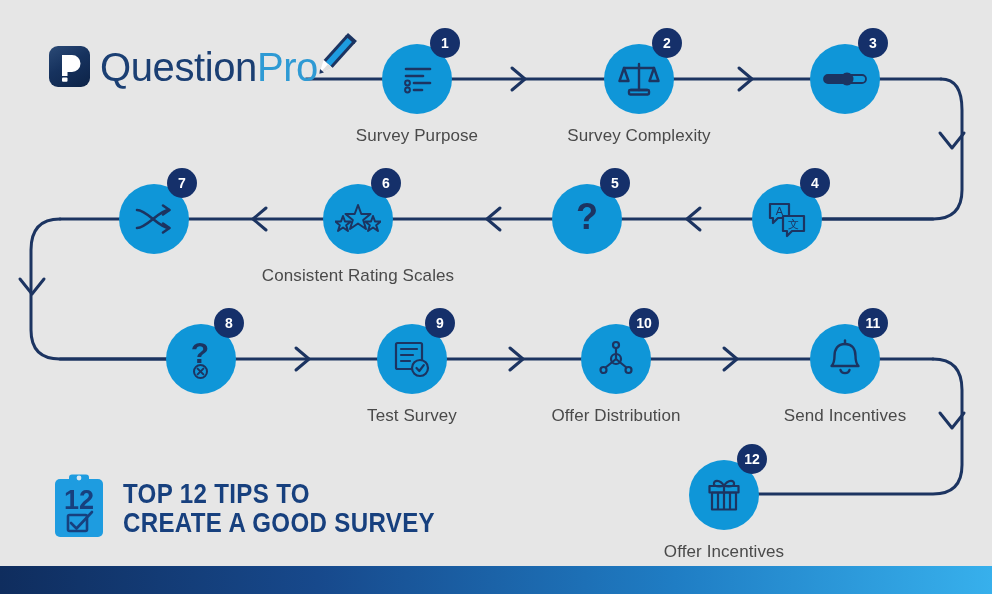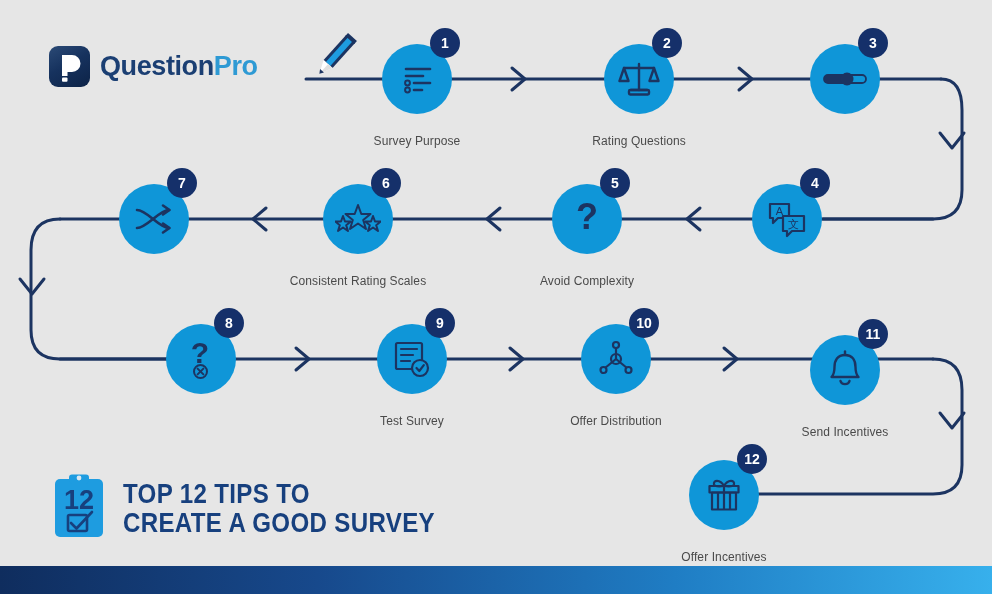--- a/index.html
+++ b/index.html
@@ -45,22 +45,22 @@
   .logo-mark {
     width: 41px;
     height: 41px;
     border-radius: 9px;
     background: linear-gradient(150deg, #2b4a76 0%, #16325e 45%, #0d2347 100%);
     position: relative;
     flex: none;
   }
   .logo-mark svg { display: block; }
   .logo-word {
-    font-size: 27px;
-    font-weight: bold;
+    font-size: 40px;
+    font-weight: normal;
     letter-spacing: -0.4px;
     line-height: 1;
     white-space: nowrap;
   }
   .logo-word .q { color: #1b3f73; }
   .logo-word .pro { color: #2e9ad4; }
 
   
   .node {
     position: absolute;
@@ -95,22 +95,22 @@
     background: #15306a;
     color: #ffffff;
     font-size: 14px;
     font-weight: bold;
     display: flex;
     align-items: center;
     justify-content: center;
     line-height: 1;
   }
   .node-label {
-    margin-top: 20px;
-    font-size: 12px;
+    margin-top: 12px;
+    font-size: 17px;
     color: #4a4a4a;
     white-space: nowrap;
     letter-spacing: 0.1px;
   }
 
   
   .pencil {
     position: absolute;
     left: 306px;
     top: 28px;
@@ -242,21 +242,21 @@
           <line x1="21" y1="6" x2="21" y2="32"></line>
           <line x1="6" y1="10" x2="36" y2="10"></line>
           <path d="M6 10 L1.5 23 h9 z"></path>
           <path d="M36 10 L31.5 23 h9 z"></path>
           <line x1="13" y1="32" x2="29" y2="32"></line>
           <rect x="11" y="32" width="20" height="4.5" rx="1.2"></rect>
         </svg>
       </div>
       <div class="badge">2</div>
     </div>
-    <div class="node-label">Rating Questions</div>
+    <div class="node-label">Survey Complexity</div>
   </div>
 
   <div class="node" style="left:845px; top:44px;">
     <div class="node-circle-wrap">
       <div class="node-circle">
         <svg width="46" height="30" viewBox="0 0 46 30">
           <rect x="2" y="11" width="42" height="8" rx="4" fill="none" stroke="#1c3461" stroke-width="1.8"></rect>
           <rect x="2" y="11" width="24" height="8" rx="4" fill="#1c3461"></rect>
           <circle cx="25" cy="15" r="6.5" fill="#1c3461"></circle>
         </svg>
@@ -281,21 +281,20 @@
 
   <div class="node" style="left:587px; top:184px;">
     <div class="node-circle-wrap">
       <div class="node-circle">
         <svg width="40" height="42" viewBox="0 0 40 42">
           <text x="20" y="31" font-size="36" font-weight="bold" font-family="Liberation Sans, sans-serif" fill="#1c3461" text-anchor="middle">?</text>
         </svg>
       </div>
       <div class="badge">5</div>
     </div>
-    <div class="node-label">Avoid Complexity</div>
   </div>
 
   <div class="node" style="left:358px; top:184px;">
     <div class="node-circle-wrap">
       <div class="node-circle">
         <svg width="46" height="34" viewBox="0 0 46 34" fill="none" stroke="#1c3461" stroke-width="2" stroke-linejoin="round">
           <polygon points="23,3 26.3,12 35.5,12 28.2,18 31,27 23,21.5 15,27 17.8,18 10.5,12 19.7,12"></polygon>
           <polygon points="7,14 9,19.5 14.8,19.5 10.2,23.2 12,29 7,25.5 2,29 3.8,23.2 -0.8,19.5 5,19.5" transform="translate(1,0)"></polygon>
           <polygon points="39,14 41,19.5 46.8,19.5 42.2,23.2 44,29 39,25.5 34,29 35.8,23.2 31.2,19.5 37,19.5" transform="translate(-1,0)"></polygon>
         </svg>
@@ -363,21 +362,21 @@
           <circle cx="20" cy="6" r="3"></circle>
           <circle cx="7.5" cy="31" r="3"></circle>
           <circle cx="32.5" cy="31" r="3"></circle>
         </svg>
       </div>
       <div class="badge">10</div>
     </div>
     <div class="node-label">Offer Distribution</div>
   </div>
 
-  <div class="node" style="left:845px; top:335px;">
+  <div class="node" style="left:845px; top:324px;">
     <div class="node-circle-wrap">
       <div class="node-circle">
         <svg width="40" height="42" viewBox="0 0 40 42" fill="none" stroke="#1c3461" stroke-width="2.4" stroke-linecap="round" stroke-linejoin="round">
           <path d="M20 6 C12.5 6 9.5 11.5 9.5 18 C9.5 25 6.5 28 6.5 28 h27 s-3-3-3-10 C30.5 11.5 27.5 6 20 6 Z"></path>
           <line x1="20" y1="2.5" x2="20" y2="6"></line>
           <path d="M15.5 32 a4.6 4 0 0 0 9 0"></path>
         </svg>
       </div>
       <div class="badge">11</div>
     </div>

